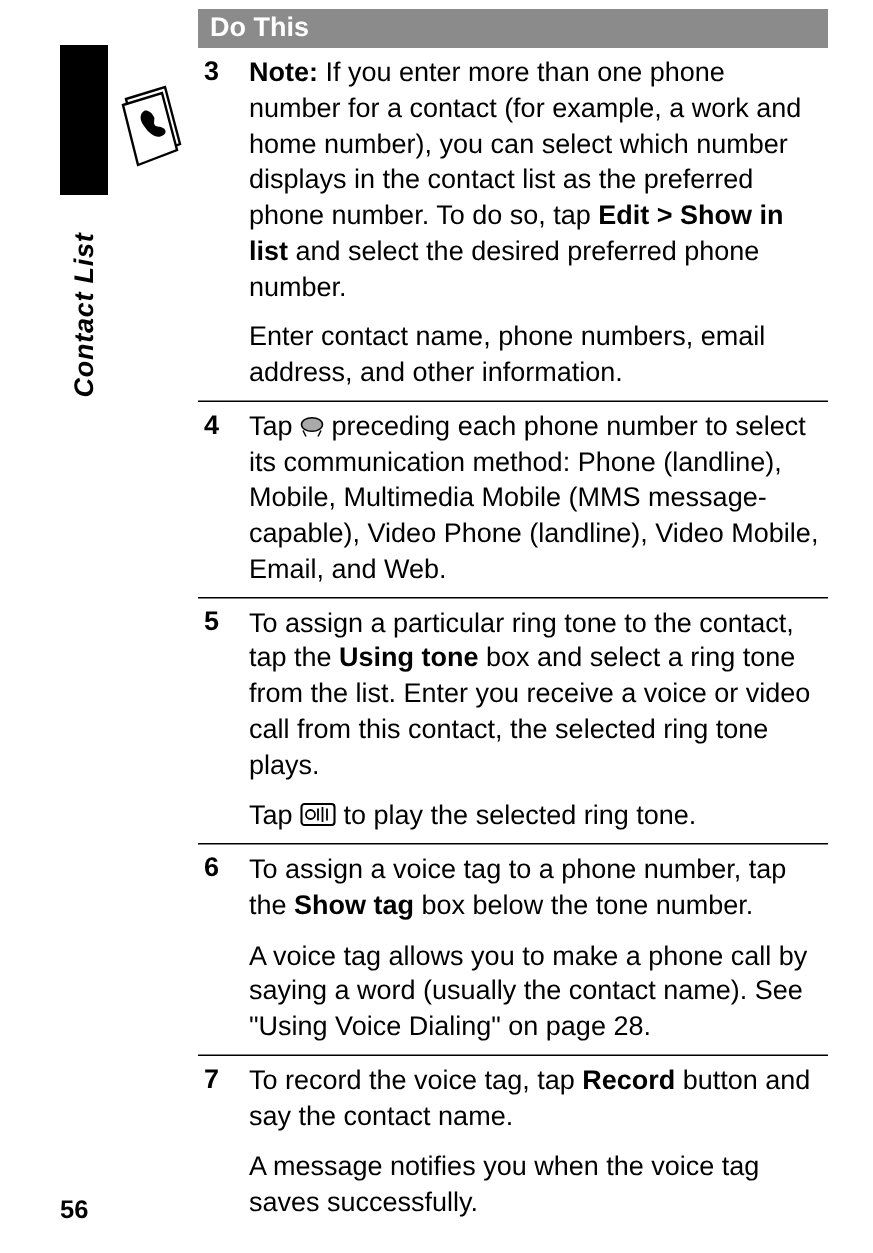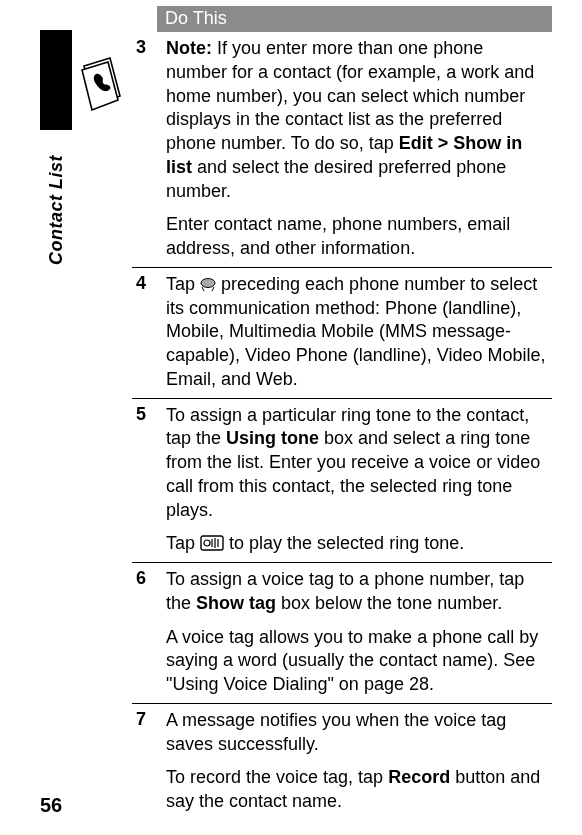--- a/index.html
+++ b/index.html
@@ -12,21 +12,21 @@
     font-size: 18px;
     color: #000;
     background: #fff;
     position: relative;
   }
   .page-number {
     position: absolute;
     bottom: 18px;
     left: 40px;
     font-weight: bold;
-    font-size: 20px;
+    font-size: 17px;
     text-align: center;
   }
   .tab {
     position: absolute;
     left: 40px;
     top: 130px;
     width: 32px;
     height: 160px;
     background: #fff;
     display: flex;
@@ -59,24 +59,23 @@
   }
   .content {
     position: absolute;
     left: 132px;
     top: 6px;
     width: 420px;
   }
   .header-bar {
     background: #8b8b8b;
     color: #fff;
-    font-weight: normal;
+    font-weight: bold;
     padding: 2px 0 3px 8px;
     font-size: 18px;
-    margin-left: 25px;
   }
   .row {
     display: flex;
     border-bottom: 1px solid #000;
     padding: 5px 4px 6px 4px;
   }
   .row:last-child { border-bottom: none; }
   .num {
     width: 30px;
     flex-shrink: 0;
@@ -150,19 +149,19 @@
     <div class="num">6</div>
     <div class="txt">
       <p><span>To assign a voice tag to a phone number, tap the </span><b>Show tag</b><span> box below the tone number.</span></p>
       <p>A voice tag allows you to make a phone call by saying a word (usually the contact name). See "Using Voice Dialing" on page 28.</p>
     </div>
   </div>
 
   <div class="row">
     <div class="num">7</div>
     <div class="txt">
+      <p><span>To record the voice tag, tap </span><b>Record</b><span> button and say the contact name.</span></p>
       <p>A message notifies you when the voice tag saves successfully.</p>
-      <p><span>To record the voice tag, tap </span><b>Record</b><span> button and say the contact name.</span></p>
     </div>
   </div>
 </div>
 
 <div class="page-number">56</div>
 
 </body></html>

